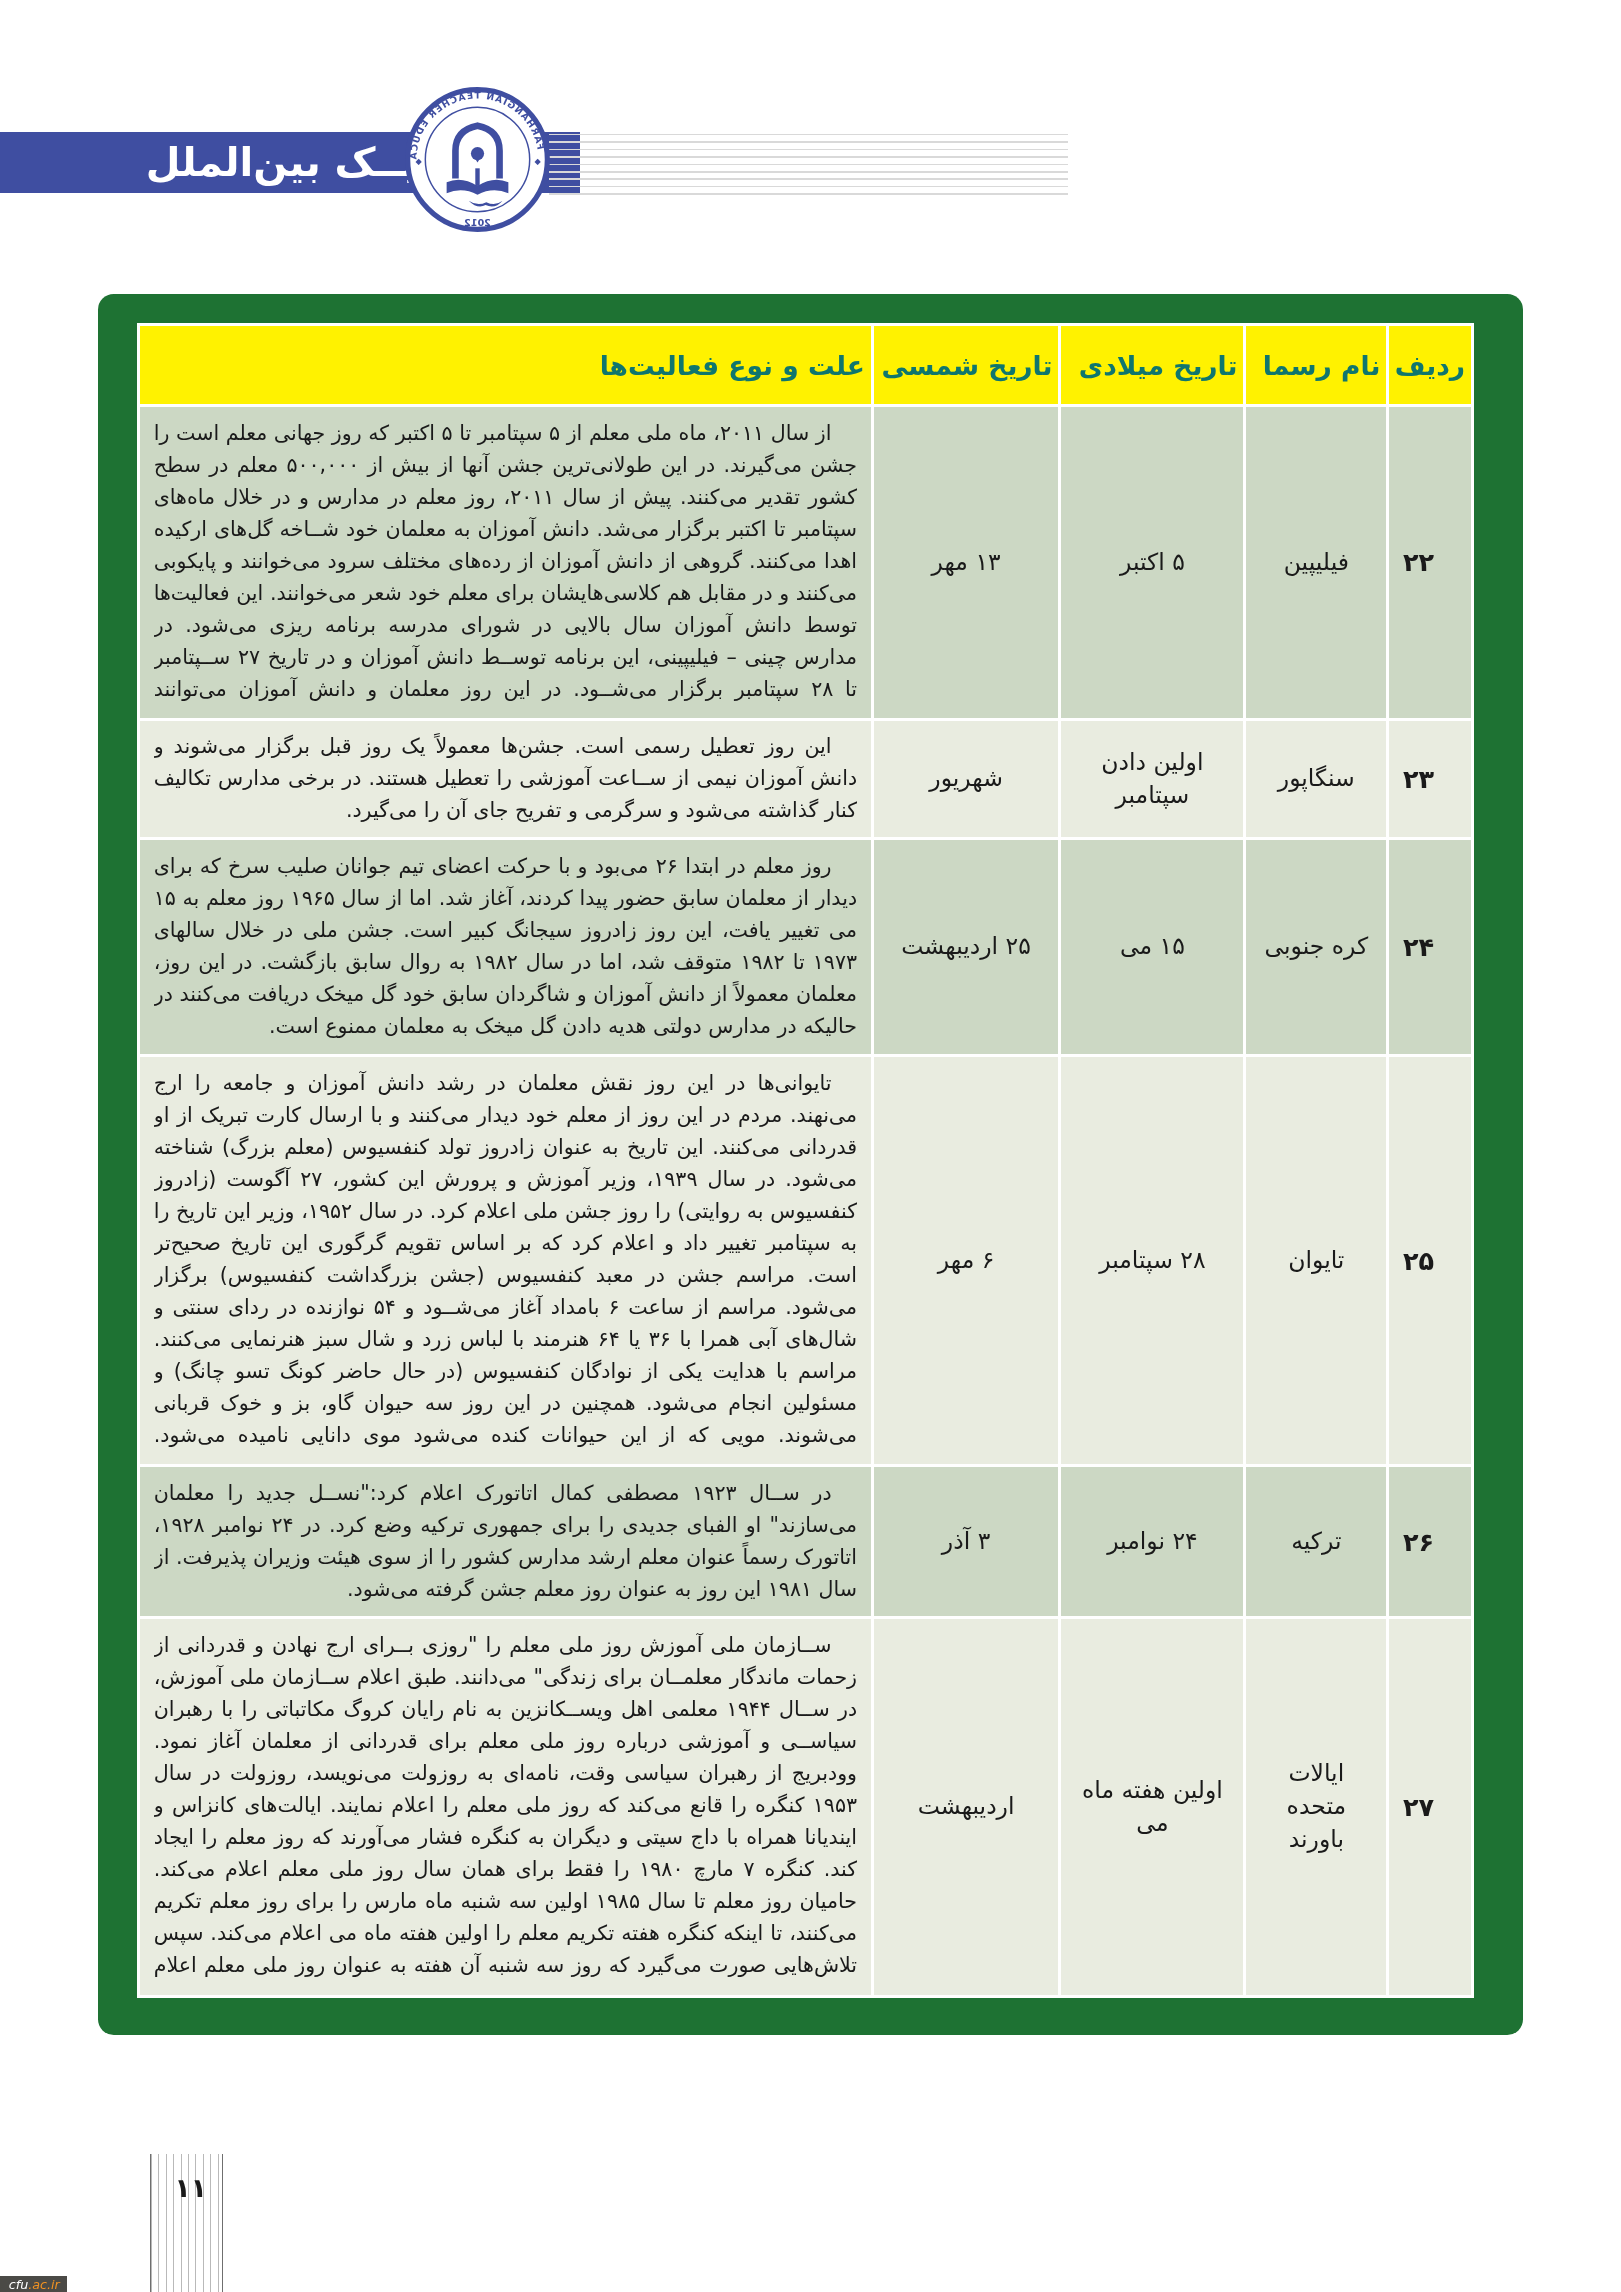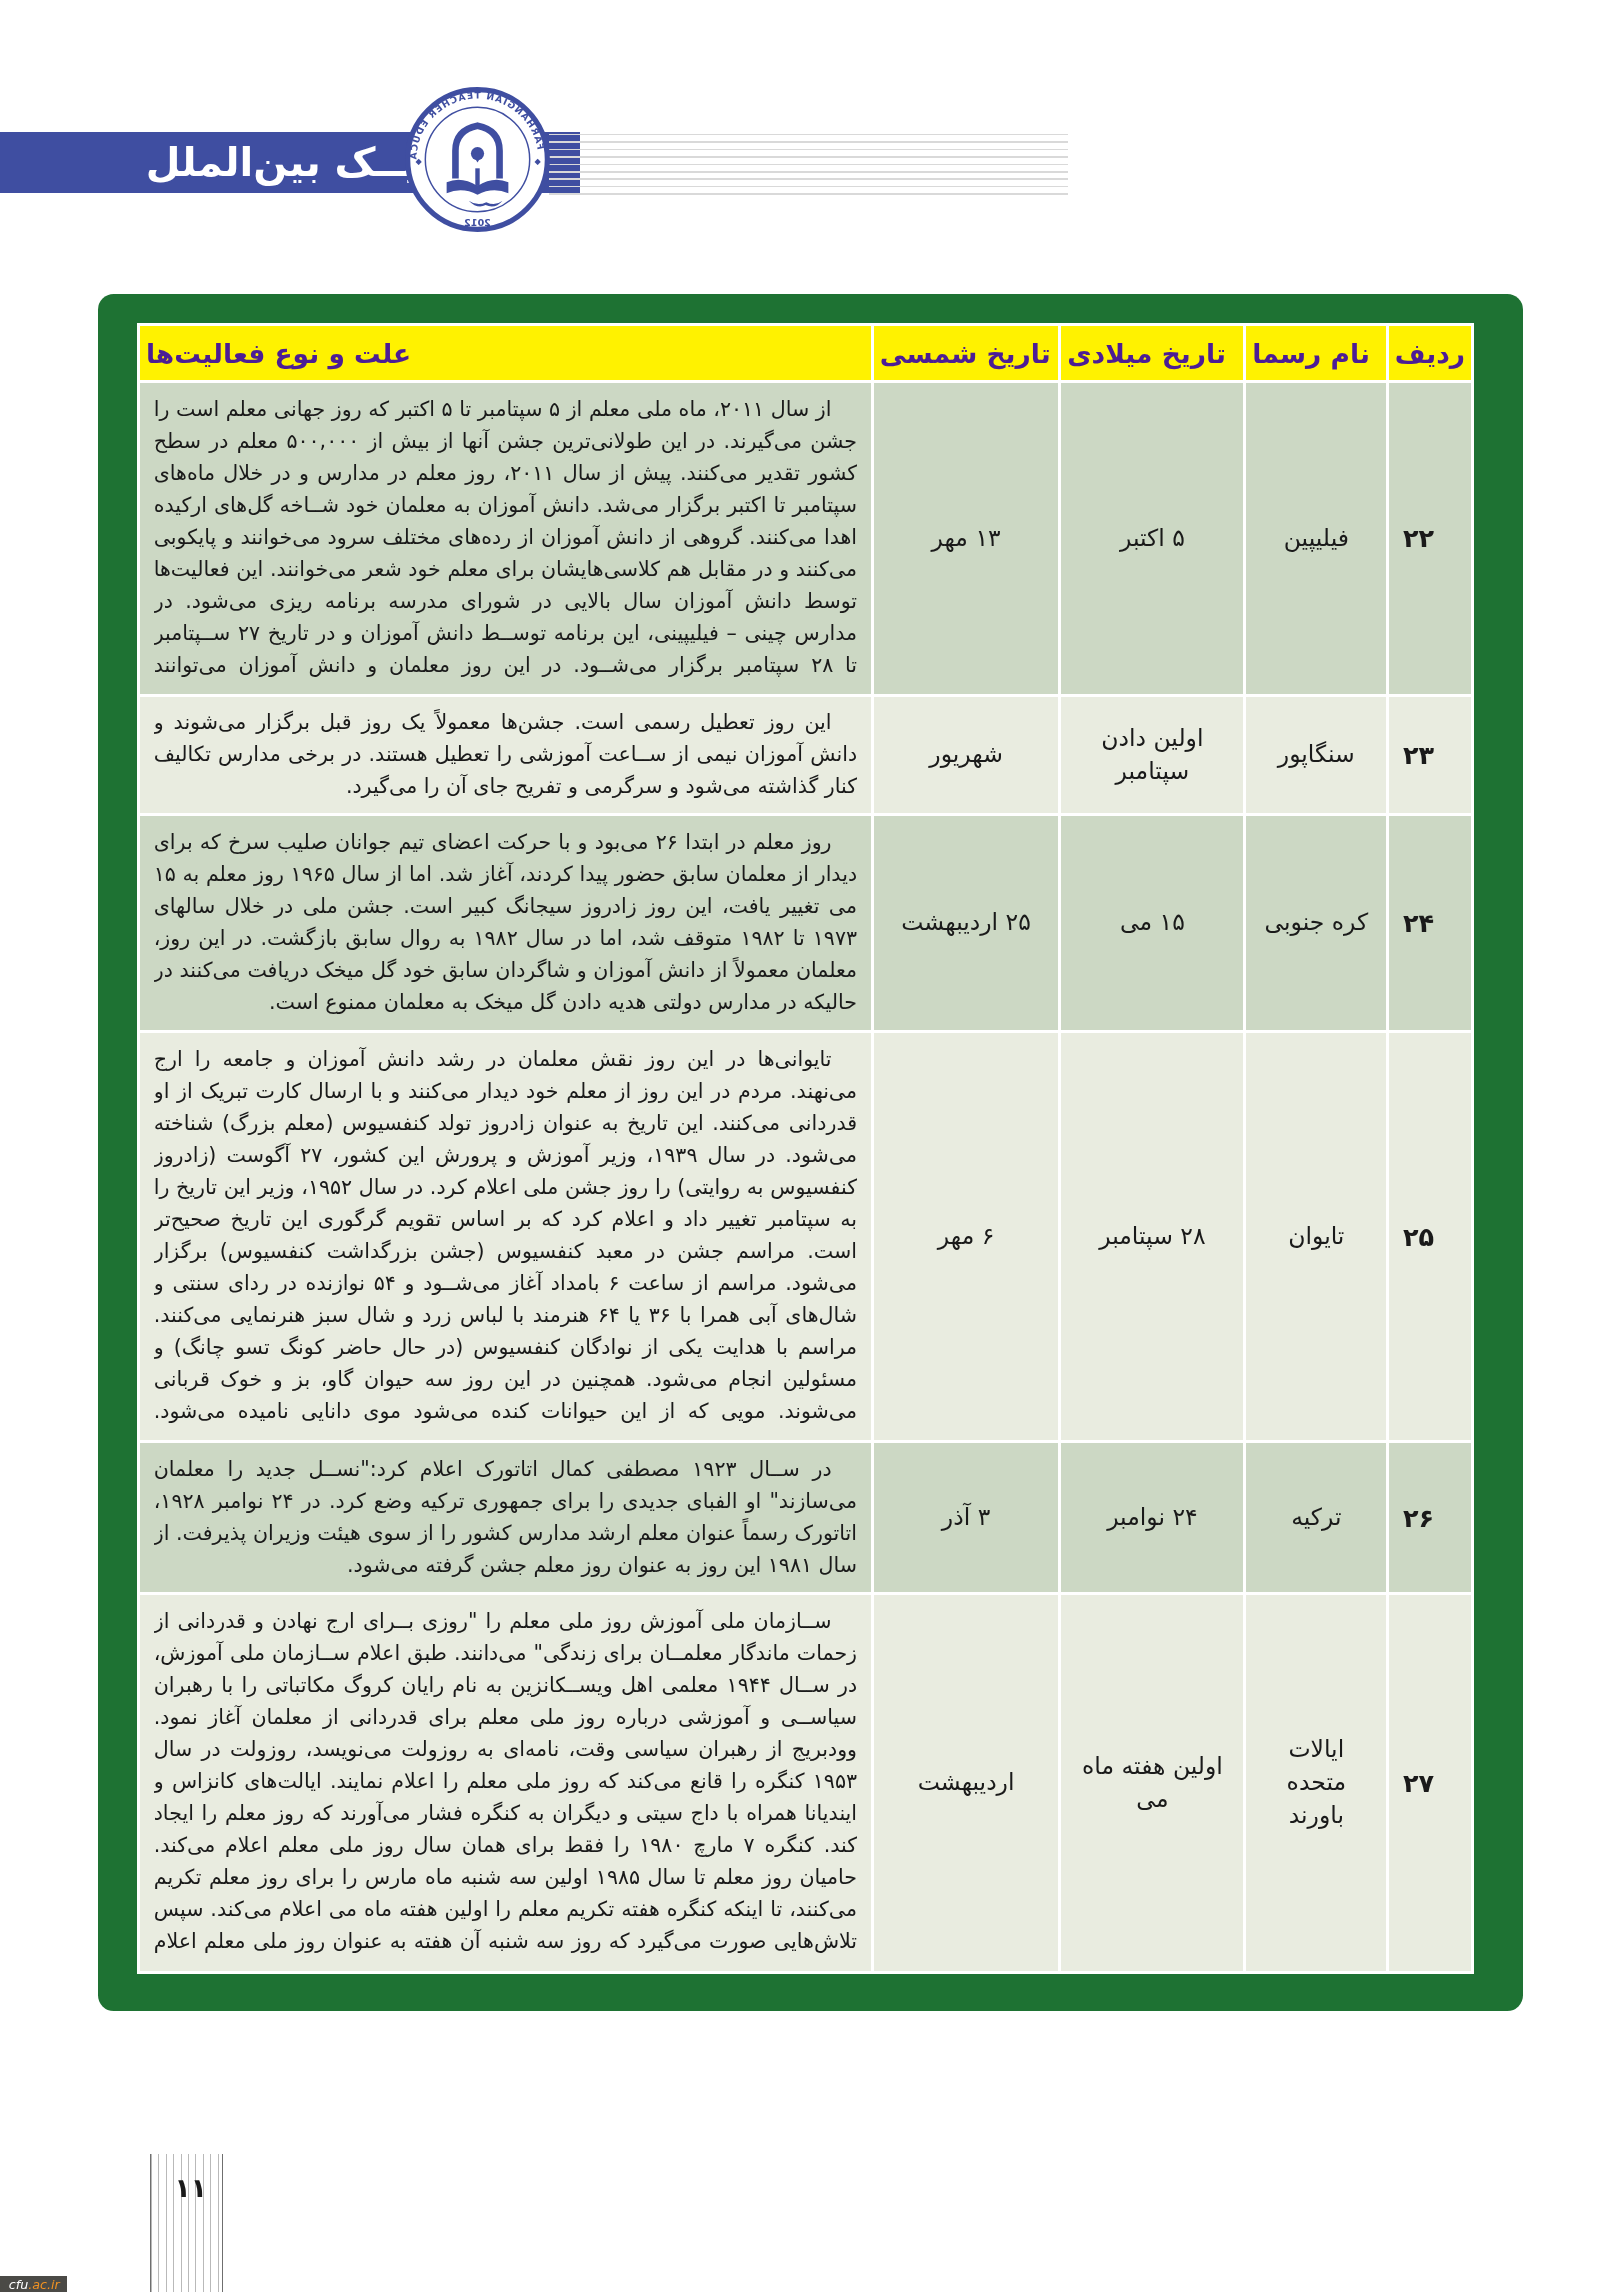--- a/index.html
+++ b/index.html
@@ -15,22 +15,22 @@
               background:repeating-linear-gradient(180deg,#d9d9d9 0 1.5px,transparent 1.5px 7.4px);}
   .logo-wrap{position:absolute;left:404px;top:86px;width:147px;height:147px;transform:scaleX(-1);}
   .logo-wrap svg{width:100%;height:100%;}
 
   
   .table-frame{position:absolute;left:98px;top:294px;width:1425px;box-sizing:border-box;
                background:#1e7233;border-radius:15.7px;
                padding:29px 49px 37px 39px;}
   table.grid{width:100%;border-collapse:separate;border-spacing:3.9px;background:#ffffff;
              direction:rtl;table-layout:fixed;}
-  table.grid th{background:#fff200;color:#4c1d95;font-weight:bold;font-size:26.5px;height:54px;
-                text-align:left;vertical-align:middle;padding:0 5.9px;}
+  table.grid th{background:#fff200;color:#0f766e;font-weight:bold;font-size:26.5px;height:78px;
+                text-align:right;vertical-align:middle;padding:0 5.9px;}
   table.grid td{vertical-align:middle;color:#1a1a1a;padding:9.8px 13.7px;box-sizing:border-box;}
   tr.shade-a td{background:#ccd8c4;}
   tr.shade-b td{background:#e9ece0;}
   td.c-num{text-align:left;font-size:25.5px;font-weight:bold;}
   td.c-mid{text-align:center;font-size:23.5px;line-height:33px;}
   .act{direction:rtl;text-align:justify;font-size:20.6px;line-height:32px;overflow:hidden;
        text-indent:25.5px;}
   .h3l{height:97px;} .h4l{height:129px;} .h6l{height:194px;}
   .h9l{height:291px;} .h11l{height:356px;} .h12l{height:388px;}
 

